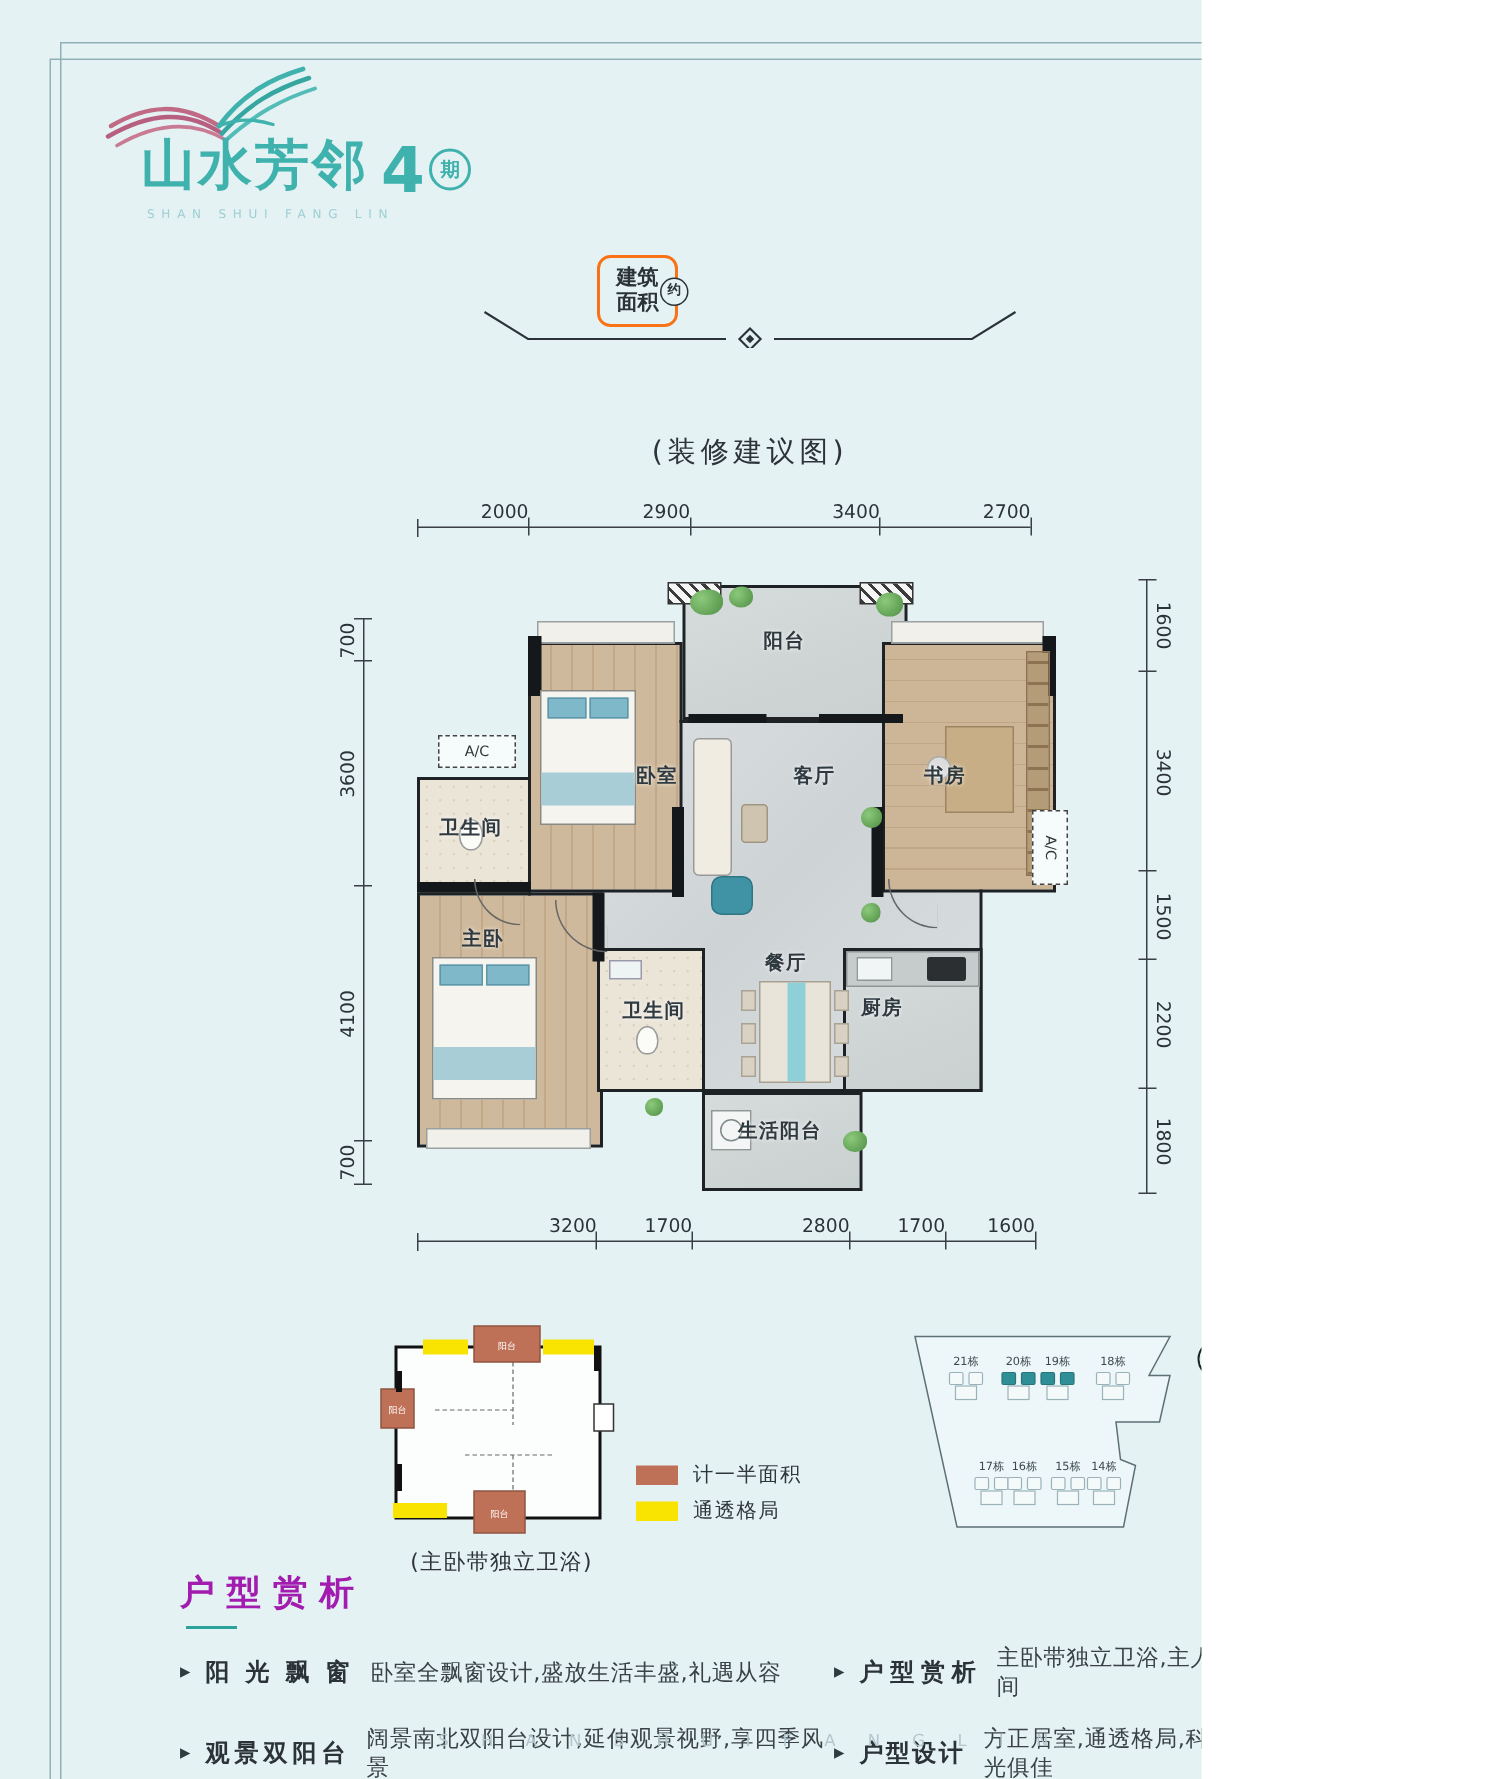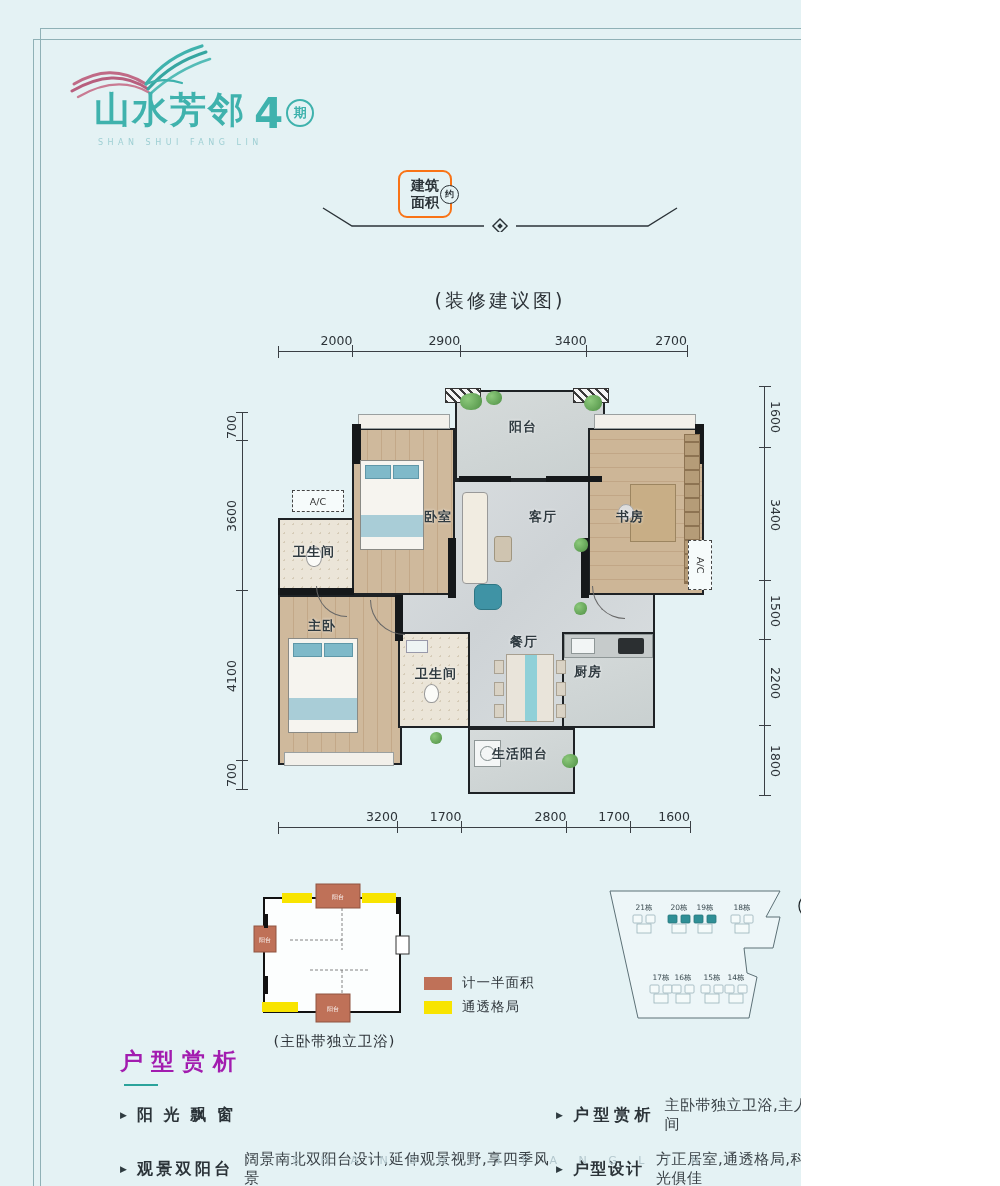--- a/index.html
+++ b/index.html
@@ -350,20 +350,21 @@
       <polygon points="205,21 210,42 205,36" fill="#fff" stroke="#111" stroke-width="0.6"></polygon>
     </g>
   </svg>
 
   <div class="heading" style="left:120px;top:1046px;">户型赏析</div>
   <div class="heading-line" style="left:124px;top:1084px;"></div>
   <div class="items" style="left:120px;top:1096px;width:790px;">
     <div class="item">
       <span class="tri">▶</span>
       <span class="term w96">阳光飘窗</span>
+      <span class="desc">卧室全飘窗设计,盛放生活丰盛,礼遇从容</span>
     </div>
     <div class="item">
       <span class="tri">▶</span>
       <span class="term w80">户型赏析</span>
       <span class="desc">主卧带独立卫浴,主人专属的尊崇空间</span>
     </div>
     <div class="item">
       <span class="tri">▶</span>
       <span class="term w96">观景双阳台</span>
       <span class="desc">阔景南北双阳台设计,延伸观景视野,享四季风景</span>

